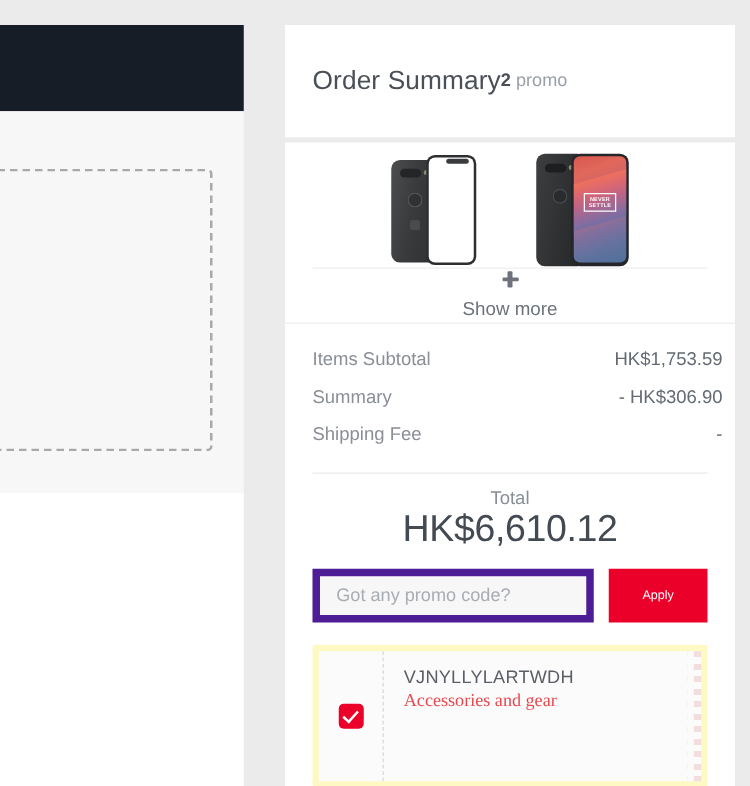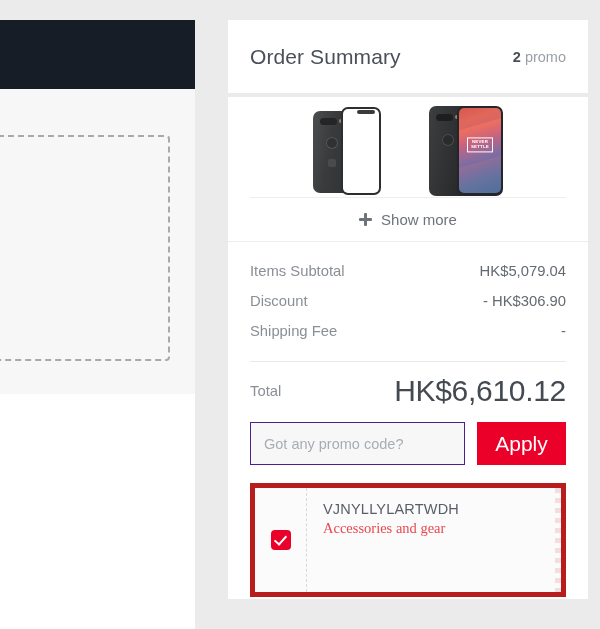--- a/index.html
+++ b/index.html
@@ -81,25 +81,25 @@
     width: 360px;
   }
 
   .card {
     background: #ffffff;
     width: 360px;
   }
 
   
   .summary-header {
-    height: 73px;
+    height: 90px;
     display: flex;
     align-items: center;
-    justify-content: space-between;
-    padding: 0 22px 0 22px;
+    justify-content: flex-start;
+    padding: 0 32px 0 22px;
   }
 
   .summary-title {
     font-size: 21px;
     color: #4a4f58;
     font-weight: 400;
     letter-spacing: 0.1px;
   }
 
   .items-count {
@@ -269,20 +269,21 @@
   }
 
   .show-more-wrap {
     border-top: 1px solid #eeeeee;
     height: 44px;
     display: flex;
     align-items: center;
     justify-content: center;
     gap: 9px;
     margin: 0 22px;
+    flex-direction: column;
   }
   .plus-icon {
     position: relative;
     width: 13px; height: 13px;
     display:inline-block;
   }
   .plus-icon:before, .plus-icon:after {
     content:"";
     position:absolute;
     background:#6e737b;
@@ -295,21 +296,21 @@
     font-size: 15px;
     color: #6e737b;
   }
 
   .divider-full {
     height: 1px;
     background: #ededed;
   }
 
   .totals {
-    padding: 14px 22px 6px 22px;
+    padding: 14px 10px 6px 22px;
   }
   .total-row {
     display: flex;
     justify-content: space-between;
     align-items: baseline;
     padding: 7px 0;
   }
   .total-row .label {
     font-size: 14.8px;
     color: #8a8f96;
@@ -323,69 +324,70 @@
     height: 1px;
     background: #eaeaea;
     margin: 9px 22px 0 22px;
   }
 
   .grand-total {
     display: flex;
     justify-content: space-between;
     align-items: center;
     padding: 12px 22px 14px 22px;
+    flex-direction: column;
   }
   .grand-total .label {
     font-size: 14.8px;
     color: #8a8f96;
   }
   .grand-total .value {
     font-size: 30px;
     color: #444a52;
     font-weight: 400;
     letter-spacing: -0.3px;
   }
 
   .promo-row {
     display: flex;
     padding: 0 22px 10px 22px;
     gap: 0;
   }
   .promo-input {
     flex: 1;
     height: 43px;
-    border: 1px solid #4c1d95;
+    border: 6px solid #4c1d95;
     background: #f7f7f7;
     font-family: "Liberation Sans", sans-serif;
     font-size: 14.5px;
     color: #5a5f66;
     padding: 0 13px;
     outline: none;
     border-radius: 0;
   }
   .promo-input::placeholder { color: #a8adb4; }
 
   .apply-btn {
     width: 99px;
     height: 43px;
     background: #eb0029;
     color: #ffffff;
     border: none;
     font-family: "Liberation Sans", sans-serif;
-    font-size: 21px;
+    font-size: 10px;
     cursor: pointer;
     margin-left: 12px;
     border-radius: 0;
   }
 
   
   .coupon-outer {
     margin: 8px 22px 0 22px;
     padding: 5px;
-    background: #b91c1c;
+    background: #fef9c3;
   }
   .coupon {
     position: relative;
     background: #fbfbfb;
     display: flex;
     align-items: stretch;
     min-height: 104px;
     padding-right: 10px;
     
     -webkit-mask-image:
@@ -527,25 +529,25 @@
         <span class="plus-icon"></span>
         <span class="show-more-text">Show more</span>
       </div>
 
       <div class="divider-full"></div>
 
       <div class="totals">
 
         <div class="total-row">
           <span class="label">Items Subtotal</span>
-          <span class="value">HK$5,079.04</span>
+          <span class="value">HK$1,753.59</span>
         </div>
 
         <div class="total-row">
-          <span class="label">Discount</span>
+          <span class="label">Summary</span>
           <span class="value">- HK$306.90</span>
         </div>
 
         <div class="total-row">
           <span class="label">Shipping Fee</span>
           <span class="value">-</span>
         </div>
       </div>
 
       <div class="divider-inset"></div>

